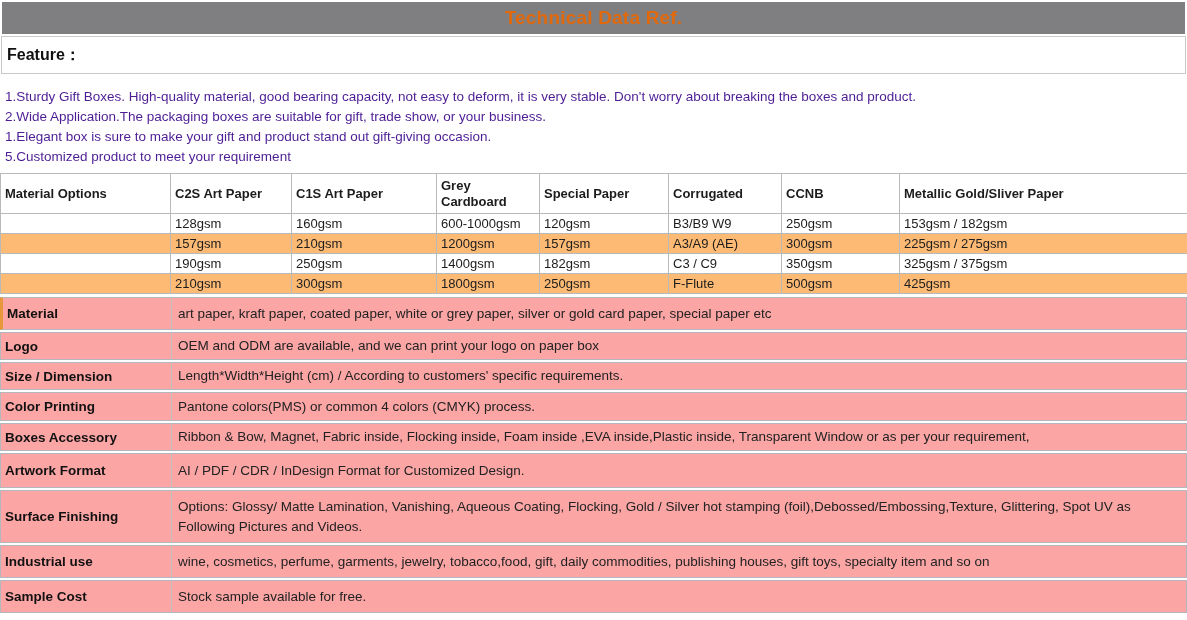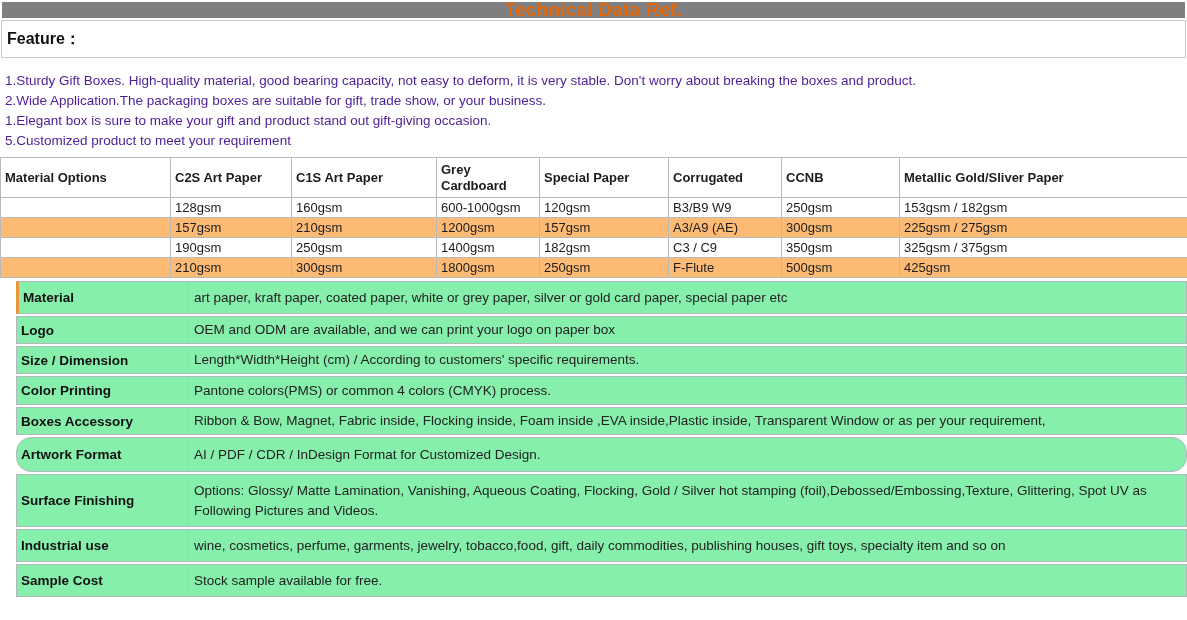--- a/index.html
+++ b/index.html
@@ -1,50 +1,50 @@
 <!DOCTYPE html>
 <html><head>
 <meta charset="utf-8">
 <style>
   * { margin:0; padding:0; box-sizing:border-box; }
   html,body { width:1187px; height:620px; background:#ffffff; overflow:hidden;
               font-family:"Liberation Sans", sans-serif; color:#1c1c1c; }
 
-  .title-bar { margin:2px 2px 0 2px; height:16px; background:#7f7f82;
+  .title-bar { margin:2px 2px 0 2px; height:32px; background:#7f7f82;
                display:flex; align-items:center; justify-content:center; }
   .title-bar .title { color:#e2690b; font-weight:bold; font-size:19px; letter-spacing:.2px; }
 
   .feature-box { margin:2px 1px 0 1px; height:38px; border:1px solid #c9c9c9;
                  display:flex; align-items:center; padding-left:5px; }
   .feature-box .heading { font-size:16px; font-weight:bold; color:#111; }
 
   .feature-list { padding:13px 6px 0 5px; }
   .feature-list .item { font-size:13.5px; line-height:20px; color:#4c1d95; white-space:nowrap; }
 
   table.materials { width:1187px; border-collapse:collapse; table-layout:fixed; margin-top:6px; }
   table.materials th, table.materials td {
       border:1px solid #b9b9b9; padding:2px 4px; text-align:left; vertical-align:middle;
       font-size:13px; overflow:hidden; white-space:normal; }
   table.materials th { font-weight:bold; height:40px; background:#ffffff; line-height:16px; }
   table.materials td { height:19px; white-space:nowrap; }
   table.materials tr.alt td { background:#fdba74; }
 
   .attrs { margin-top:3px; }
-  .attr-row { display:flex; border:1px solid #b3b8be; margin:0 0 2px 16px; background:#86efac; }
+  .attr-row { display:flex; border:1px solid #b3b8be; margin:0 0 2px 0; background:#fca5a5; }
   .attr-label { width:170px; flex:0 0 170px; display:flex; align-items:center;
                 padding:3px 4px; font-size:13.5px; font-weight:bold; color:#111; }
   .attr-value { flex:1; display:flex; align-items:center; border-left:1px solid #c2c2c2;
                 padding:3px 4px 3px 6px; font-size:13.5px; line-height:20px; color:#222; }
   .r0 { min-height:33px; border-left:3px solid #e8973a; }
   .r0 .attr-label { width:168px; flex-basis:168px; }
   .r1 { min-height:21px; }
   .r2 { min-height:27px; }
   .r3 { min-height:29px; }
   .r4 { min-height:28px; }
-  .r5 { min-height:35px;border-radius:15px; }
+  .r5 { min-height:35px; }
   .r6 { min-height:53px; }
   .r7 { min-height:33px; }
   .r8 { min-height:33px; }
 </style>
 </head>
 <body>
 
 <div class="title-bar">
   <span class="title">Technical Data Ref.</span>
 </div>

